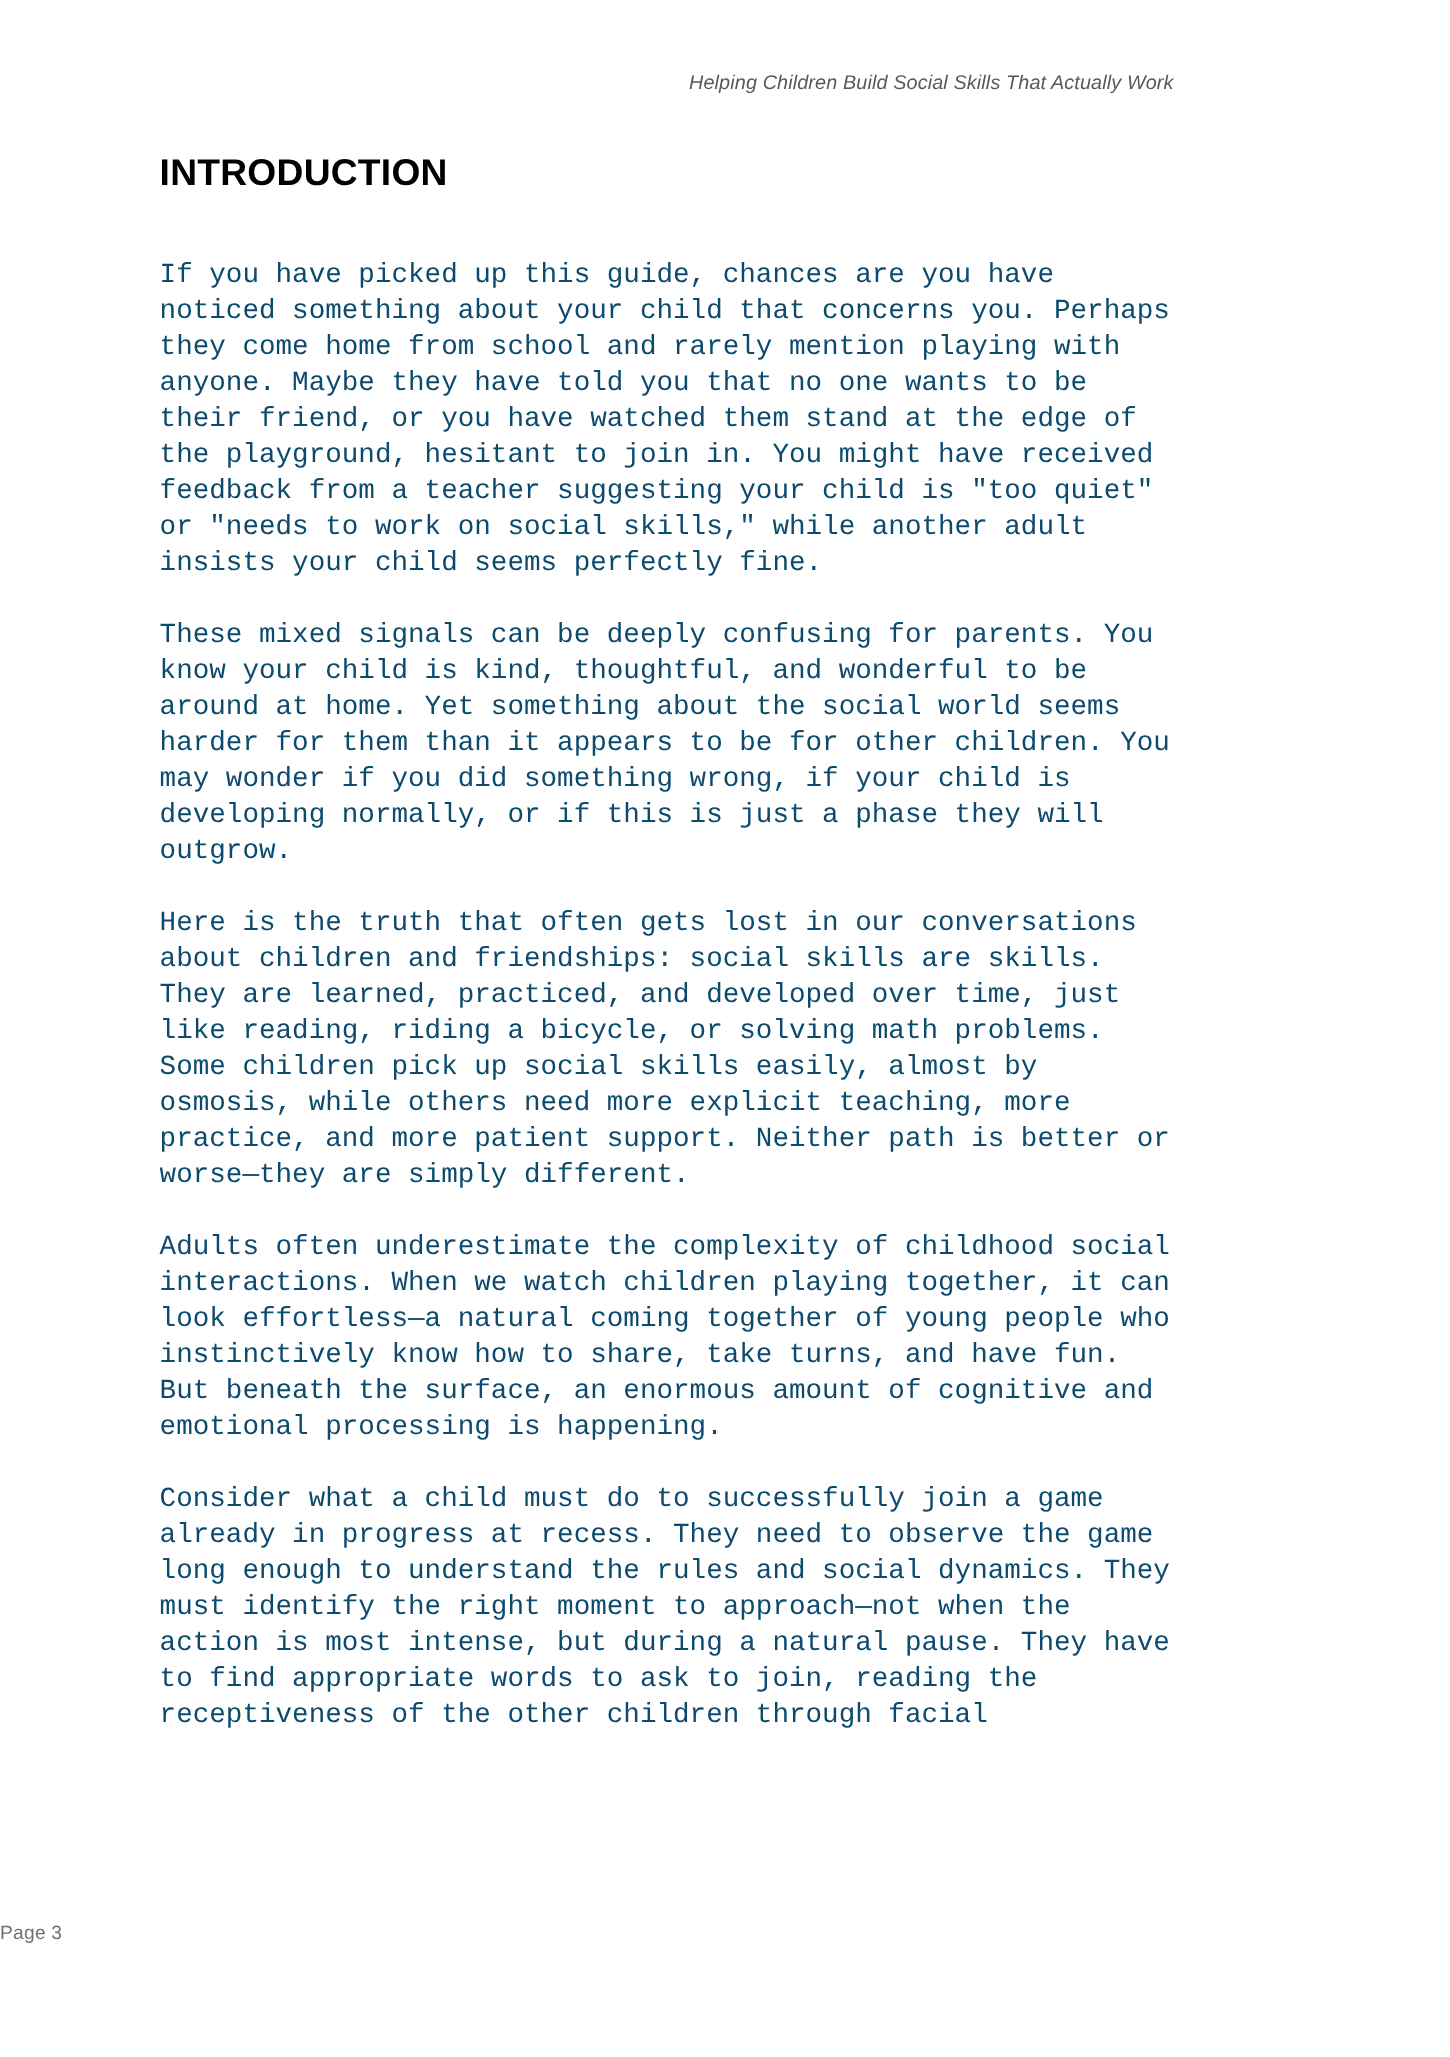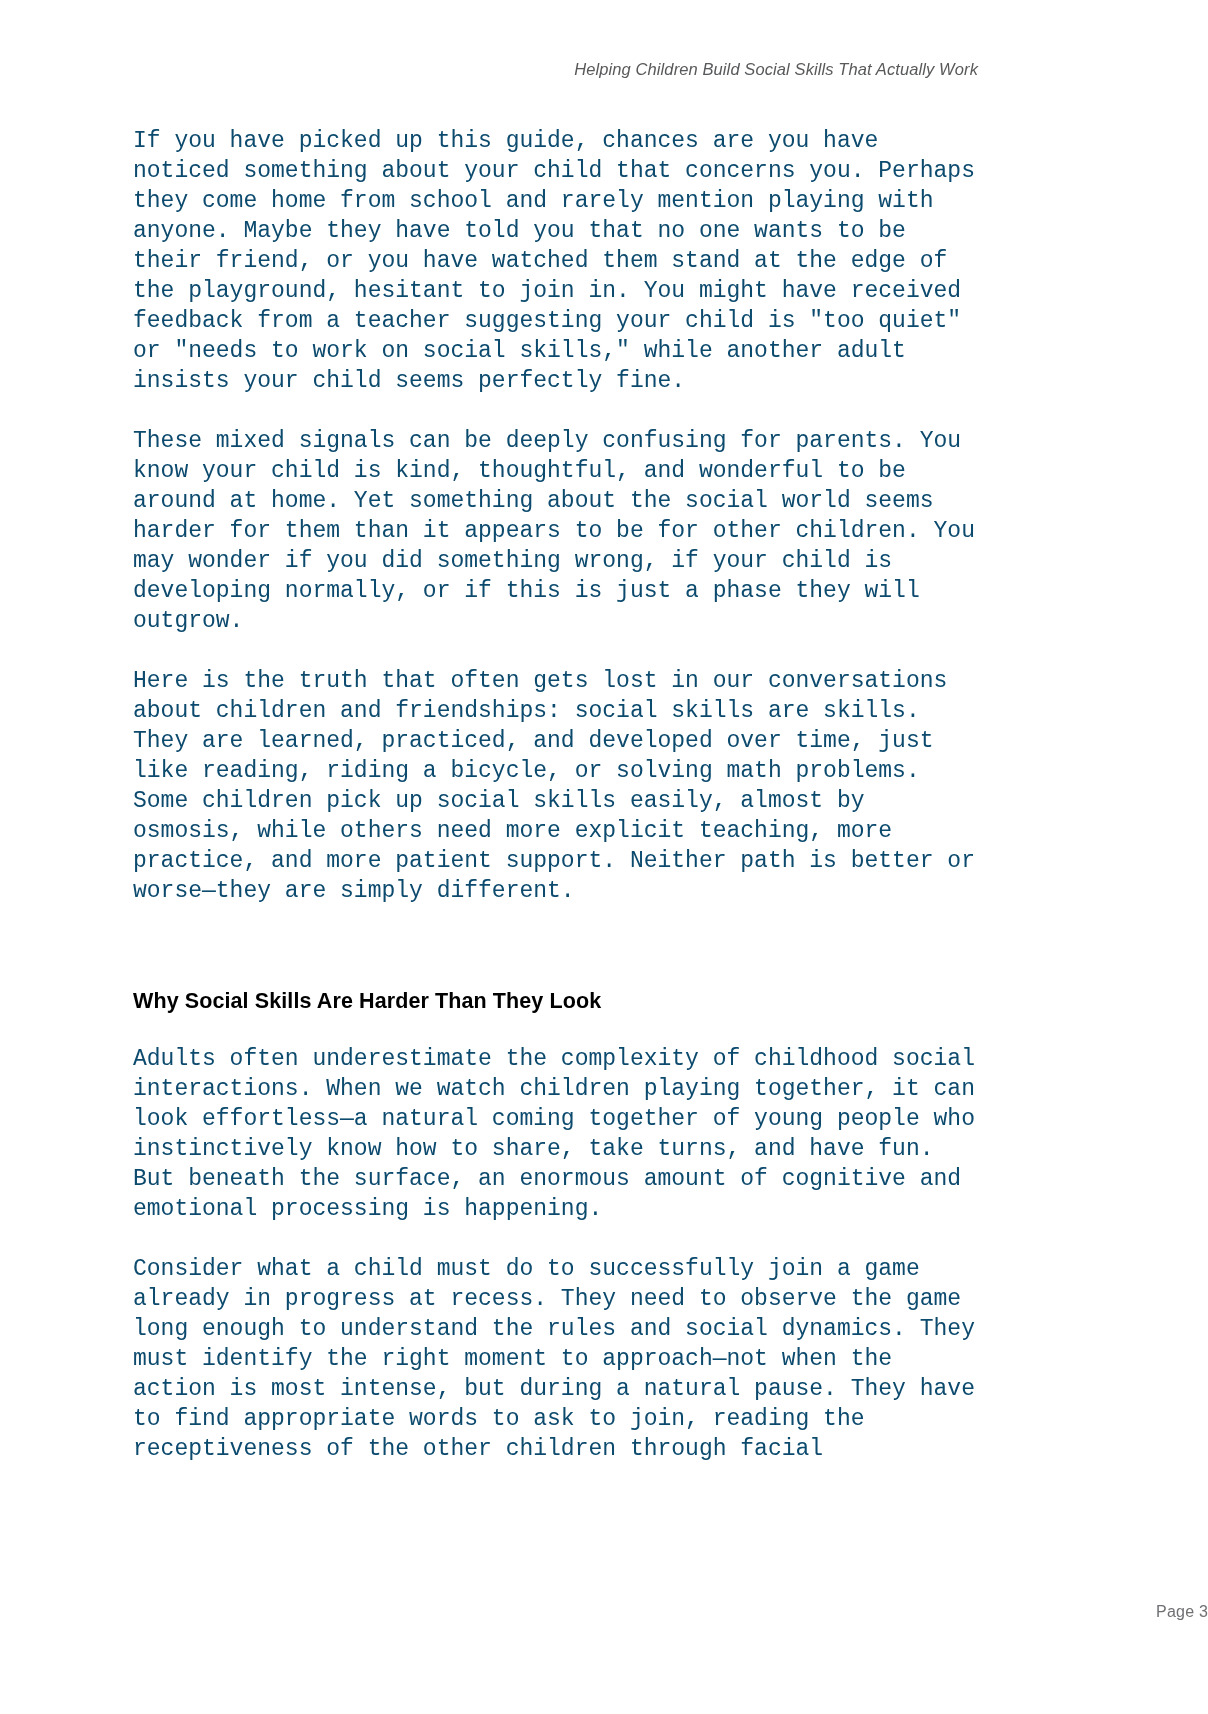--- a/index.html
+++ b/index.html
@@ -81,49 +81,49 @@
     font-size: 19.4px;
     line-height: 30px;
     color: #111111;
     margin: 0;
   }
   .footer {
     position: absolute;
     left: 0;
     top: 1603px;
     width: 1208px;
-    text-align: right;
+    text-align: left;
     font-family: "Liberation Sans", sans-serif;
     font-size: 16px;
     color: #6f7073;
     letter-spacing: 0.2px;
   }
 </style>
 </head>
 <body>
 
 <div class="page">
 
   <div class="running-header">Helping Children Build Social Skills That Actually Work</div>
 
   <div class="content">
 
+    <h1 class="chapter-title">INTRODUCTION</h1>
 
     <div>
 
       <p class="body-text">If you have picked up this guide, chances are you have noticed something about your child that concerns you. Perhaps they come home from school and rarely mention playing with anyone. Maybe they have told you that no one wants to be their friend, or you have watched them stand at the edge of the playground, hesitant to join in. You might have received feedback from a teacher suggesting your child is "too quiet" or "needs to work on social skills," while another adult insists your child seems perfectly fine.</p>
 
       <p class="body-text">These mixed signals can be deeply confusing for parents. You know your child is kind, thoughtful, and wonderful to be around at home. Yet something about the social world seems harder for them than it appears to be for other children. You may wonder if you did something wrong, if your child is developing normally, or if this is just a phase they will outgrow.</p>
 
       <p class="body-text">Here is the truth that often gets lost in our conversations about children and friendships: social skills are skills. They are learned, practiced, and developed over time, just like reading, riding a bicycle, or solving math problems. Some children pick up social skills easily, almost by osmosis, while others need more explicit teaching, more practice, and more patient support. Neither path is better or worse—they are simply different.</p>
 
     </div>
 
     <div>
-      <h2 class="section-heading spaced">Why Social Skills Are Harder Than They Look</h2>
 
       <p class="body-text">Adults often underestimate the complexity of childhood social interactions. When we watch children playing together, it can look effortless—a natural coming together of young people who instinctively know how to share, take turns, and have fun. But beneath the surface, an enormous amount of cognitive and emotional processing is happening.</p>
 
       <p class="body-text">Consider what a child must do to successfully join a game already in progress at recess. They need to observe the game long enough to understand the rules and social dynamics. They must identify the right moment to approach—not when the action is most intense, but during a natural pause. They have to find appropriate words to ask to join, reading the receptiveness of the other children through facial</p>
     </div>
 
   </div>
 
   <div class="footer">Page 3</div>
 

